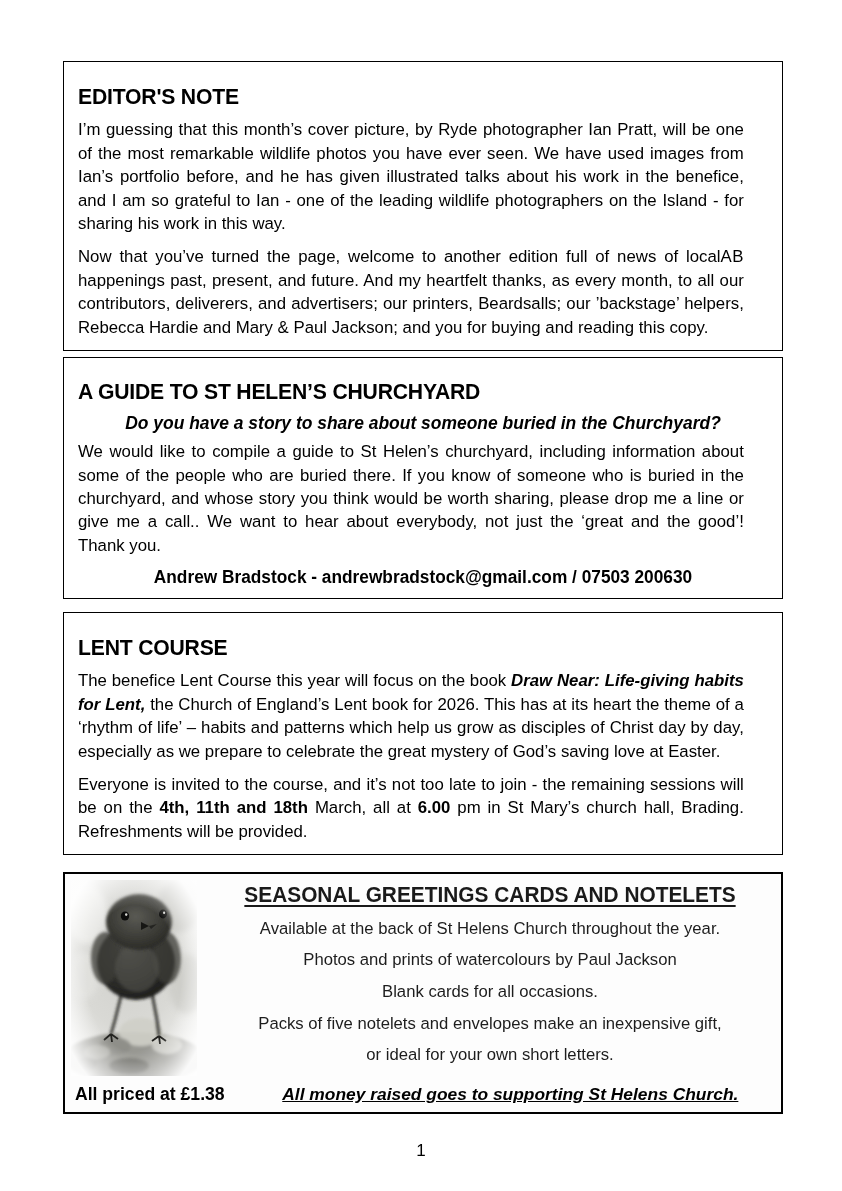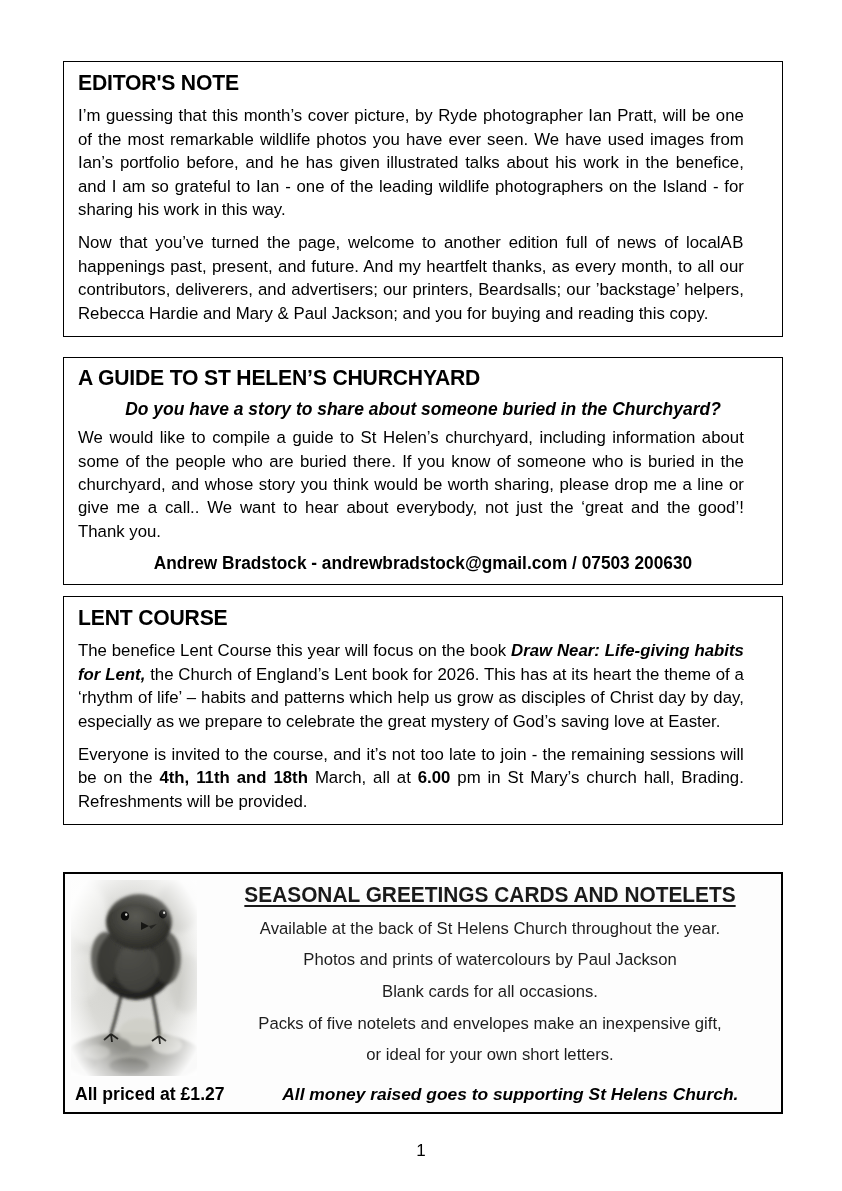--- a/index.html
+++ b/index.html
@@ -29,20 +29,21 @@
   .box {
     position: absolute;
     left: 63px;
     width: 720px;
     border: 1.6px solid #000;
     background: #fff;
   }
 
   .box-inner {
     padding: 9px 14px 11px 14px;
+    margin-top: 14px;
   }
 
   .box-title {
     font-weight: bold;
     font-size: 22.5px;
     letter-spacing: -0.2px;
     line-height: 1.08;
     margin: 0 0 9px 0;
     font-stretch: condensed;
     transform: scaleX(0.94);
@@ -84,21 +85,21 @@
   .contact-line {
     font-weight: bold;
     font-size: 18px;
     text-align: center;
     margin: 6px 0 0 0;
     line-height: 1.2;
     transform: scaleX(0.96);
   }
 
   
-  #lent-course-box { top: 596px; }
+  #lent-course-box { top: 612px; }
 
   
   #advert-box {
     top: 872px;
     border: 2px solid #000;
     background: #fdfdfd;
   }
   .advert-flex {
     display: flex;
     align-items: stretch;
@@ -147,20 +148,21 @@
     padding-left: 0px;
   }
   .advert-note {
     font-weight: bold;
     font-style: italic;
     font-size: 17.4px;
     flex: 1 1 auto;
     text-align: center;
     padding-left: 25px;
     white-space: nowrap;
+    text-decoration: underline;
   }
   
   .advert-footer-row {
     display: flex;
     align-items: baseline;
     padding: 0 10px 7px 10px;
   }
 
   
   #page-number {
@@ -299,20 +301,20 @@
         <div class="advert-heading">SEASONAL GREETINGS CARDS AND NOTELETS</div>
         <div class="advert-line">Available at the back of St Helens Church throughout the year.</div>
         <div class="advert-line">Photos and prints of watercolours by Paul Jackson</div>
         <div class="advert-line">Blank cards for all occasions.</div>
         <div class="advert-line">Packs of five notelets and envelopes make an inexpensive gift,</div>
         <div class="advert-line">or ideal for your own short letters.</div>
       </div>
     </div>
 
     <div class="advert-footer-row">
-      <div class="advert-price">All priced at £1.27</div>
+      <div class="advert-price">All priced at £1.38</div>
       <div class="advert-note">All money raised goes to supporting St Helens Church.</div>
     </div>
   </section>
 
   <div id="page-number">1</div>
 
 </div>
 
 </body></html>

